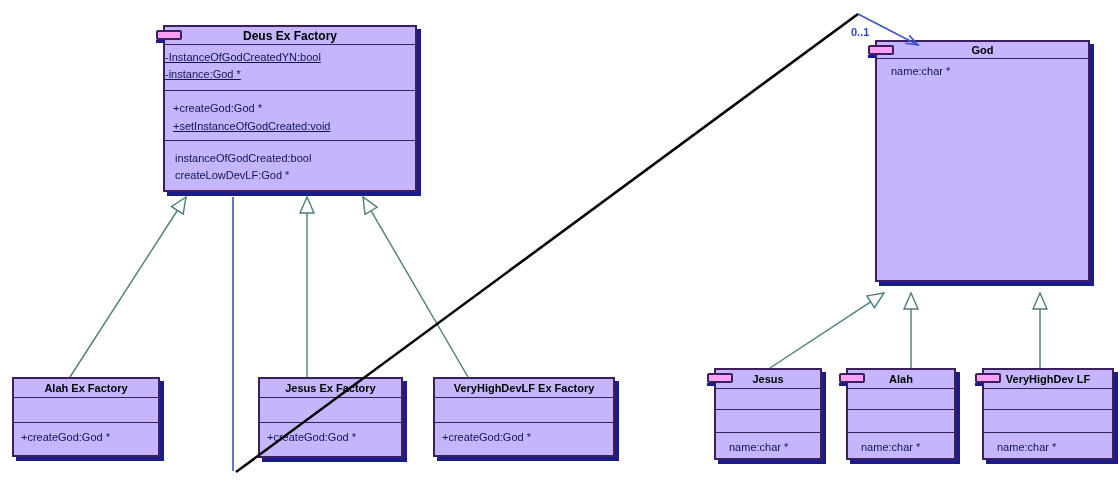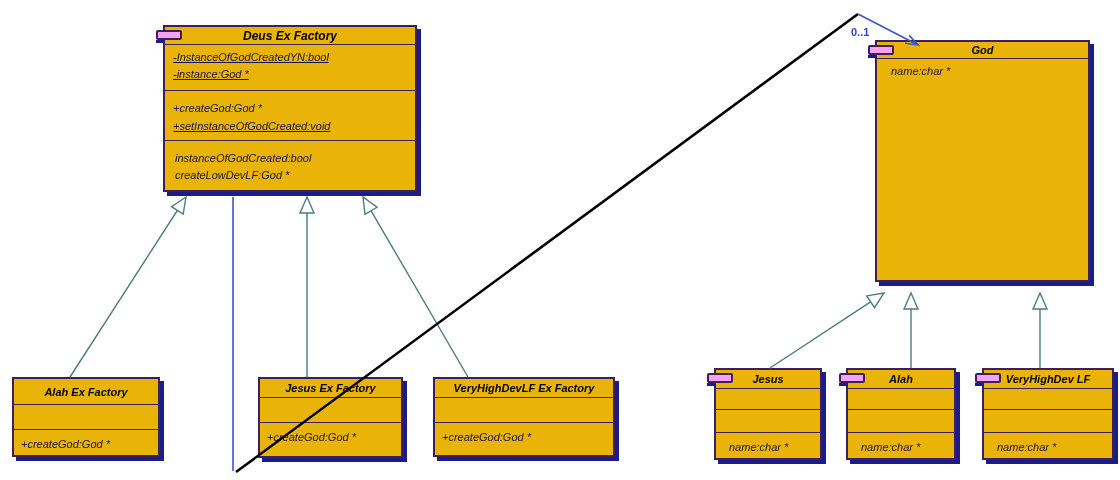--- a/index.html
+++ b/index.html
@@ -2,25 +2,25 @@
 <html><head>
 <meta charset="utf-8">
 <style>
   html,body{margin:0;padding:0;background:#ffffff;}
   #canvas{
     position:relative;width:1120px;height:480px;background:#ffffff;overflow:hidden;
     font-family:"Liberation Sans",sans-serif;
   }
   .uml-box{
     position:absolute;
-    background:#eab308;
+    background:#c4b5fd;
     border:2px solid #3d1f5e;
     box-shadow:4px 4px 0 0 #1b1b8a;
     box-sizing:border-box;
-    display:flex;flex-direction:column;font-style:italic;
+    display:flex;flex-direction:column;
   }
   .uml-title{
     font-weight:bold;color:#000;text-align:center;
     border-bottom:1px solid #3d1f5e;
     display:flex;align-items:center;justify-content:center;
     flex:0 0 auto;box-sizing:border-box;
   }
   .t12{font-size:12px;} .t11{font-size:11px;}
   .comp{flex:0 0 auto;box-sizing:border-box;overflow:hidden;}
   .comp + .comp{border-top:1px solid #3d1f5e;}
@@ -44,21 +44,21 @@
   #wires{position:absolute;left:0;top:0;pointer-events:none;}
 </style>
 </head>
 <body>
 
 <div id="canvas">
 
   <div class="uml-box" style="left:163px;top:25px;width:254px;height:167px;">
     <span class="class-icon"></span>
     <div class="uml-title t12" style="height:18px;">Deus Ex Factory</div>
-    <div class="comp" style="height:45px;padding:4px 0 0 8px;">
+    <div class="comp" style="height:45px;padding:4px 0 0 0;">
       <div class="member static" style="line-height:17px;">-InstanceOfGodCreatedYN:bool</div>
       <div class="member static" style="line-height:17px;">-instance:God *</div>
     </div>
     <div class="comp" style="height:50px;padding:8px 0 0 8px;">
       <div class="member" style="line-height:18px;">+createGod:God *</div>
       <div class="member static" style="line-height:18px;">+setInstanceOfGodCreated:void</div>
     </div>
     <div class="comp grow" style="padding:9px 0 0 10px;">
       <div class="member" style="line-height:17px;">instanceOfGodCreated:bool</div>
       <div class="member" style="line-height:17px;">createLowDevLF:God *</div>
@@ -67,21 +67,21 @@
 
   <div class="uml-box" style="left:875px;top:40px;width:215px;height:242px;">
     <span class="class-icon"></span>
     <div class="uml-title t11" style="height:17px;">God</div>
     <div class="comp grow" style="padding:5px 0 0 14px;">
       <div class="member" style="line-height:15px;">name:char *</div>
     </div>
   </div>
 
   <div class="uml-box" style="left:12px;top:377px;width:148px;height:80px;">
-    <div class="uml-title t11" style="height:26px;">Alah Ex Factory</div>
+    <div class="uml-title t11" style="height:19px;">Alah Ex Factory</div>
     <div class="comp" style="height:24px;"></div>
     <div class="comp grow" style="padding:7px 0 0 7px;">
       <div class="member" style="line-height:15px;">+createGod:God *</div>
     </div>
   </div>
 
   <div class="uml-box" style="left:258px;top:377px;width:145px;height:81px;">
     <div class="uml-title t11" style="height:19px;">Jesus Ex Factory</div>
     <div class="comp" style="height:24px;"></div>
     <div class="comp grow" style="padding:7px 0 0 7px;">

